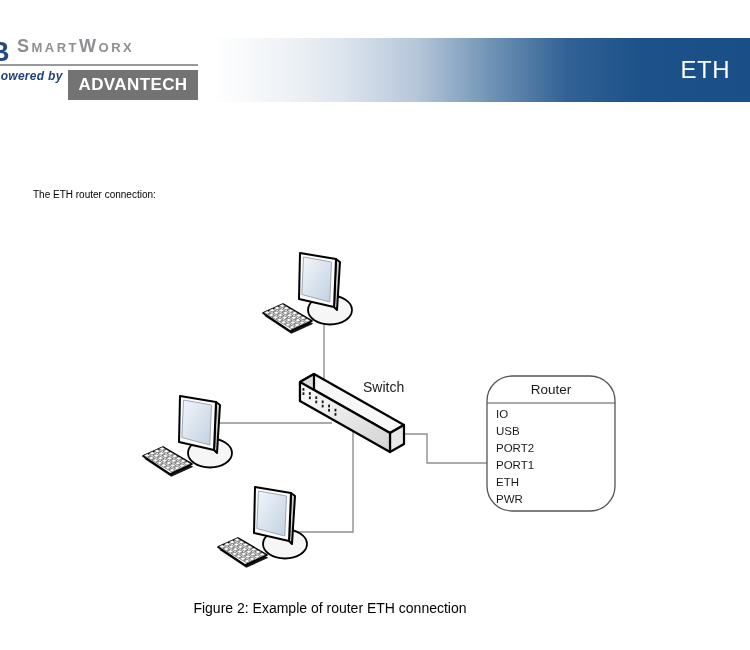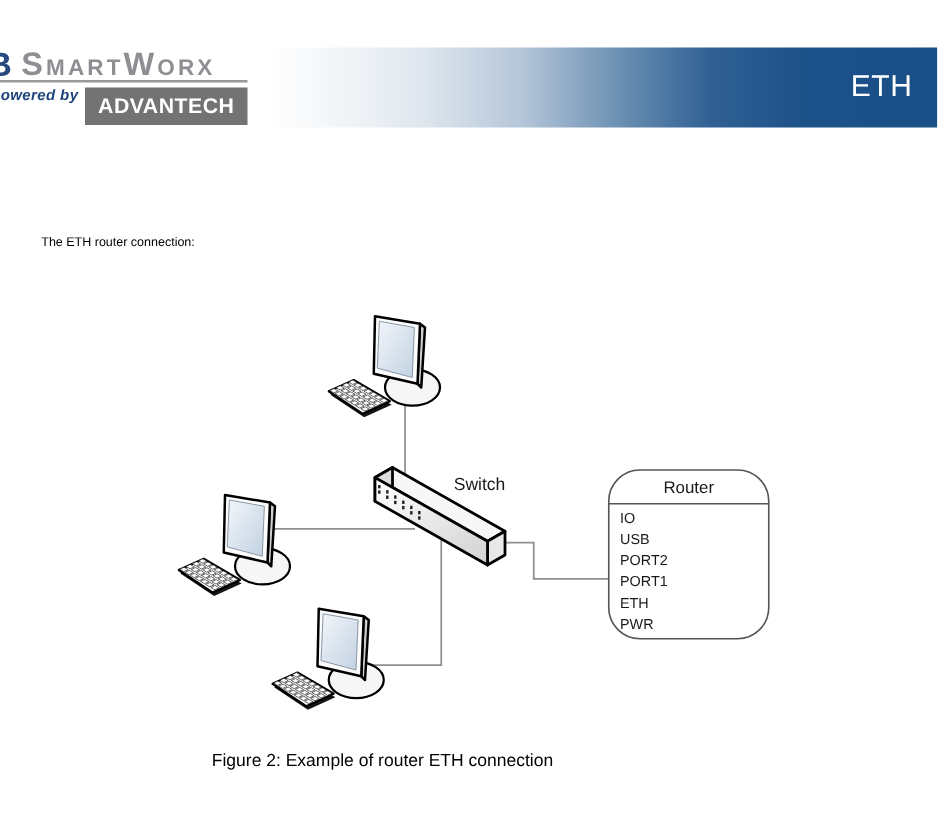--- a/index.html
+++ b/index.html
@@ -3,38 +3,38 @@
 <meta charset="utf-8">
 <style>
   html,body{margin:0;padding:0;background:#fff;}
   body{width:750px;height:650px;overflow:hidden;position:relative;
        font-family:"Liberation Sans",sans-serif;-webkit-font-smoothing:antialiased;}
   .page{position:absolute;left:0;top:0;width:750px;height:650px;background:#fff;overflow:hidden;}
 
   
   .brand-b{position:absolute;left:-10px;top:37px;font-size:27px;font-weight:bold;
            color:#26497e;letter-spacing:1px;}
-  .brand-name{position:absolute;left:17px;top:36px;font-size:26px;font-weight:600;
+  .brand-name{position:absolute;left:17px;top:36px;font-size:18px;font-weight:600;
               font-variant:small-caps;letter-spacing:2.5px;color:#8d8f92;}
   .brand-rule{position:absolute;left:0;top:64px;width:198px;height:2px;background:#97999c;}
   .powered-by{position:absolute;left:-7px;top:69px;font-size:12px;font-weight:bold;
               font-style:italic;color:#1e4378;letter-spacing:.3px;}
   .advantech-box{position:absolute;left:68px;top:70px;width:130px;height:30px;
                  background:#737373;color:#ffffff;display:flex;align-items:center;
                  justify-content:center;font-weight:bold;font-size:17px;letter-spacing:.4px;}
   .header-bar{position:absolute;left:213px;top:38px;width:537px;height:64px;
               background:linear-gradient(90deg,#ffffff 0%,#eef2f6 14%,#dde5ed 24%,
                 #b5c6d9 38%,#6e92b4 52%,#316195 66%,#1c5189 80%,#1a4e86 100%);}
   .page-tag{position:absolute;right:20px;top:50%;transform:translateY(-50%);
             color:#ffffff;font-size:24px;letter-spacing:.5px;}
 
   
   .intro{position:absolute;left:33px;top:189px;font-size:10px;color:#000;}
   .caption{position:absolute;left:0;top:600px;width:612px;text-align:center;
-           font-size:14px;color:#000;}
+           font-size:14px;color:#000;padding-left:24px;}
 
   
   #diagram{position:absolute;left:0;top:230px;width:660px;height:360px;}
   #diagram text{font-family:"Liberation Sans",sans-serif;fill:#1a1a1a;}
   .cable{stroke:#8f8f8f;stroke-width:1.4;fill:none;}
   .outline{stroke:#000;stroke-linejoin:round;}
 </style>
 </head>
 <body>
 

